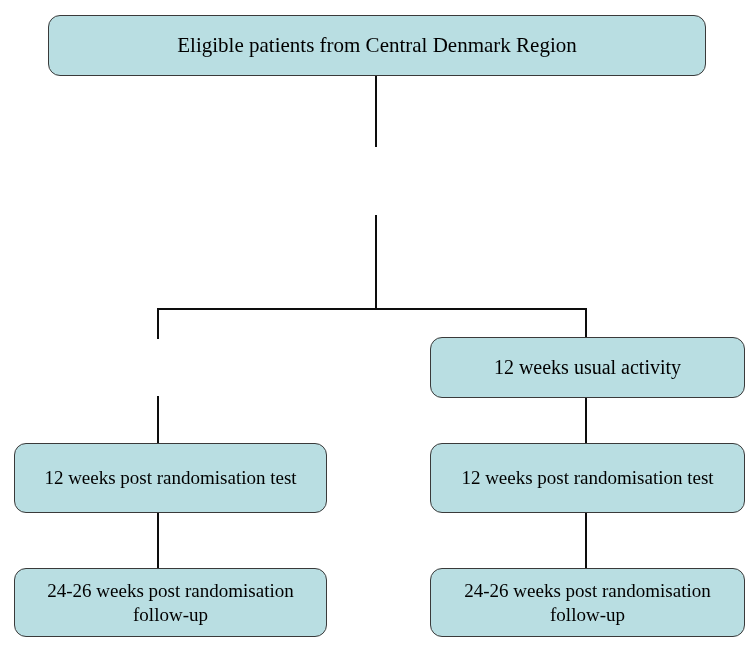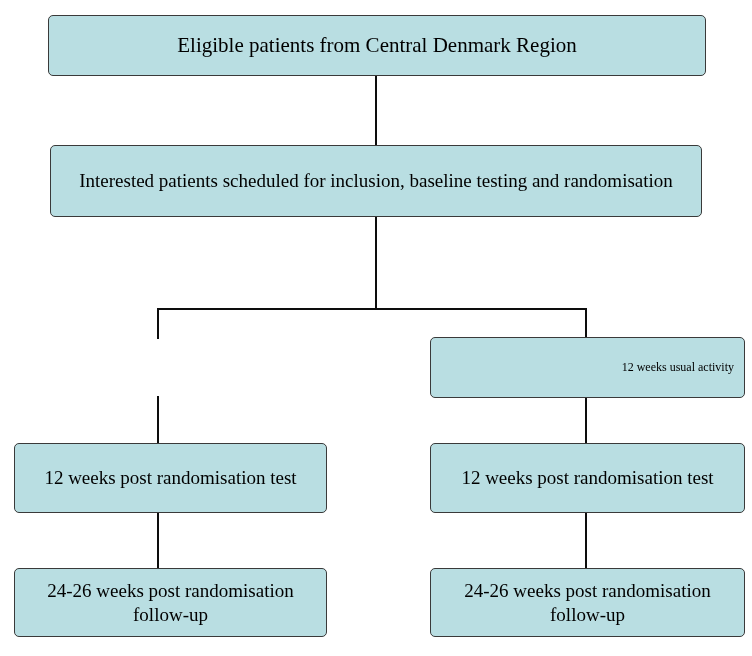--- a/index.html
+++ b/index.html
@@ -18,39 +18,39 @@
     position: relative;
     width: 752px;
     height: 656px;
     background: #ffffff;
   }
   .node {
     position: absolute;
     box-sizing: border-box;
     background: #b9dee2;
     border: 1.3px solid #3a3a3a;
-    border-radius: 5px;
+    border-radius: 12px;
     display: flex;
     align-items: center;
     justify-content: center;
     text-align: center;
     line-height: 1.22;
     z-index: 2;
   }
   .node .label {
     display: block;
     padding: 0 10px;
     white-space: pre-line;
   }
 
   
   #node-eligible      { left: 48px;  top: 15px;  width: 658px; height: 61px;  font-size: 21px; }
   #node-interested    { left: 50px;  top: 145px; width: 652px; height: 72px;  font-size: 19px; }
   #node-training      { left: 14px;  top: 337px; width: 313px; height: 61px;  font-size: 20px; }
-  #node-usual         { left: 430px; top: 337px; width: 315px; height: 61px;  font-size: 12px; justify-content: flex-end; }
+  #node-usual         { left: 430px; top: 337px; width: 315px; height: 61px;  font-size: 20px; }
   #node-test-left     { left: 14px;  top: 443px; width: 313px; height: 70px;  font-size: 19px; }
   #node-test-right    { left: 430px; top: 443px; width: 315px; height: 70px;  font-size: 19px; }
   #node-followup-left { left: 14px;  top: 568px; width: 313px; height: 69px;  font-size: 19px; }
   #node-followup-right{ left: 430px; top: 568px; width: 315px; height: 69px;  font-size: 19px; }
 
   
   .conn {
     position: absolute;
     background: #0d0d0d;
     z-index: 1;
@@ -81,23 +81,20 @@
   <div class="conn v" id="conn-split-right-drop"></div>
   <div class="conn v" id="conn-left-1"></div>
   <div class="conn v" id="conn-left-2"></div>
   <div class="conn v" id="conn-right-1"></div>
   <div class="conn v" id="conn-right-2"></div>
 
   <div class="node" id="node-eligible">
     <span class="label">Eligible patients from Central Denmark Region</span>
   </div>
 
-  <div class="node" id="node-interested">
-    <span class="label">Interested patients scheduled for inclusion, baseline testing and randomisation</span>
-  </div>
 
 
   <div class="node" id="node-usual">
     <span class="label">12 weeks usual activity</span>
   </div>
 
   <div class="node" id="node-test-left">
     <span class="label">12 weeks post randomisation test</span>
   </div>
 

